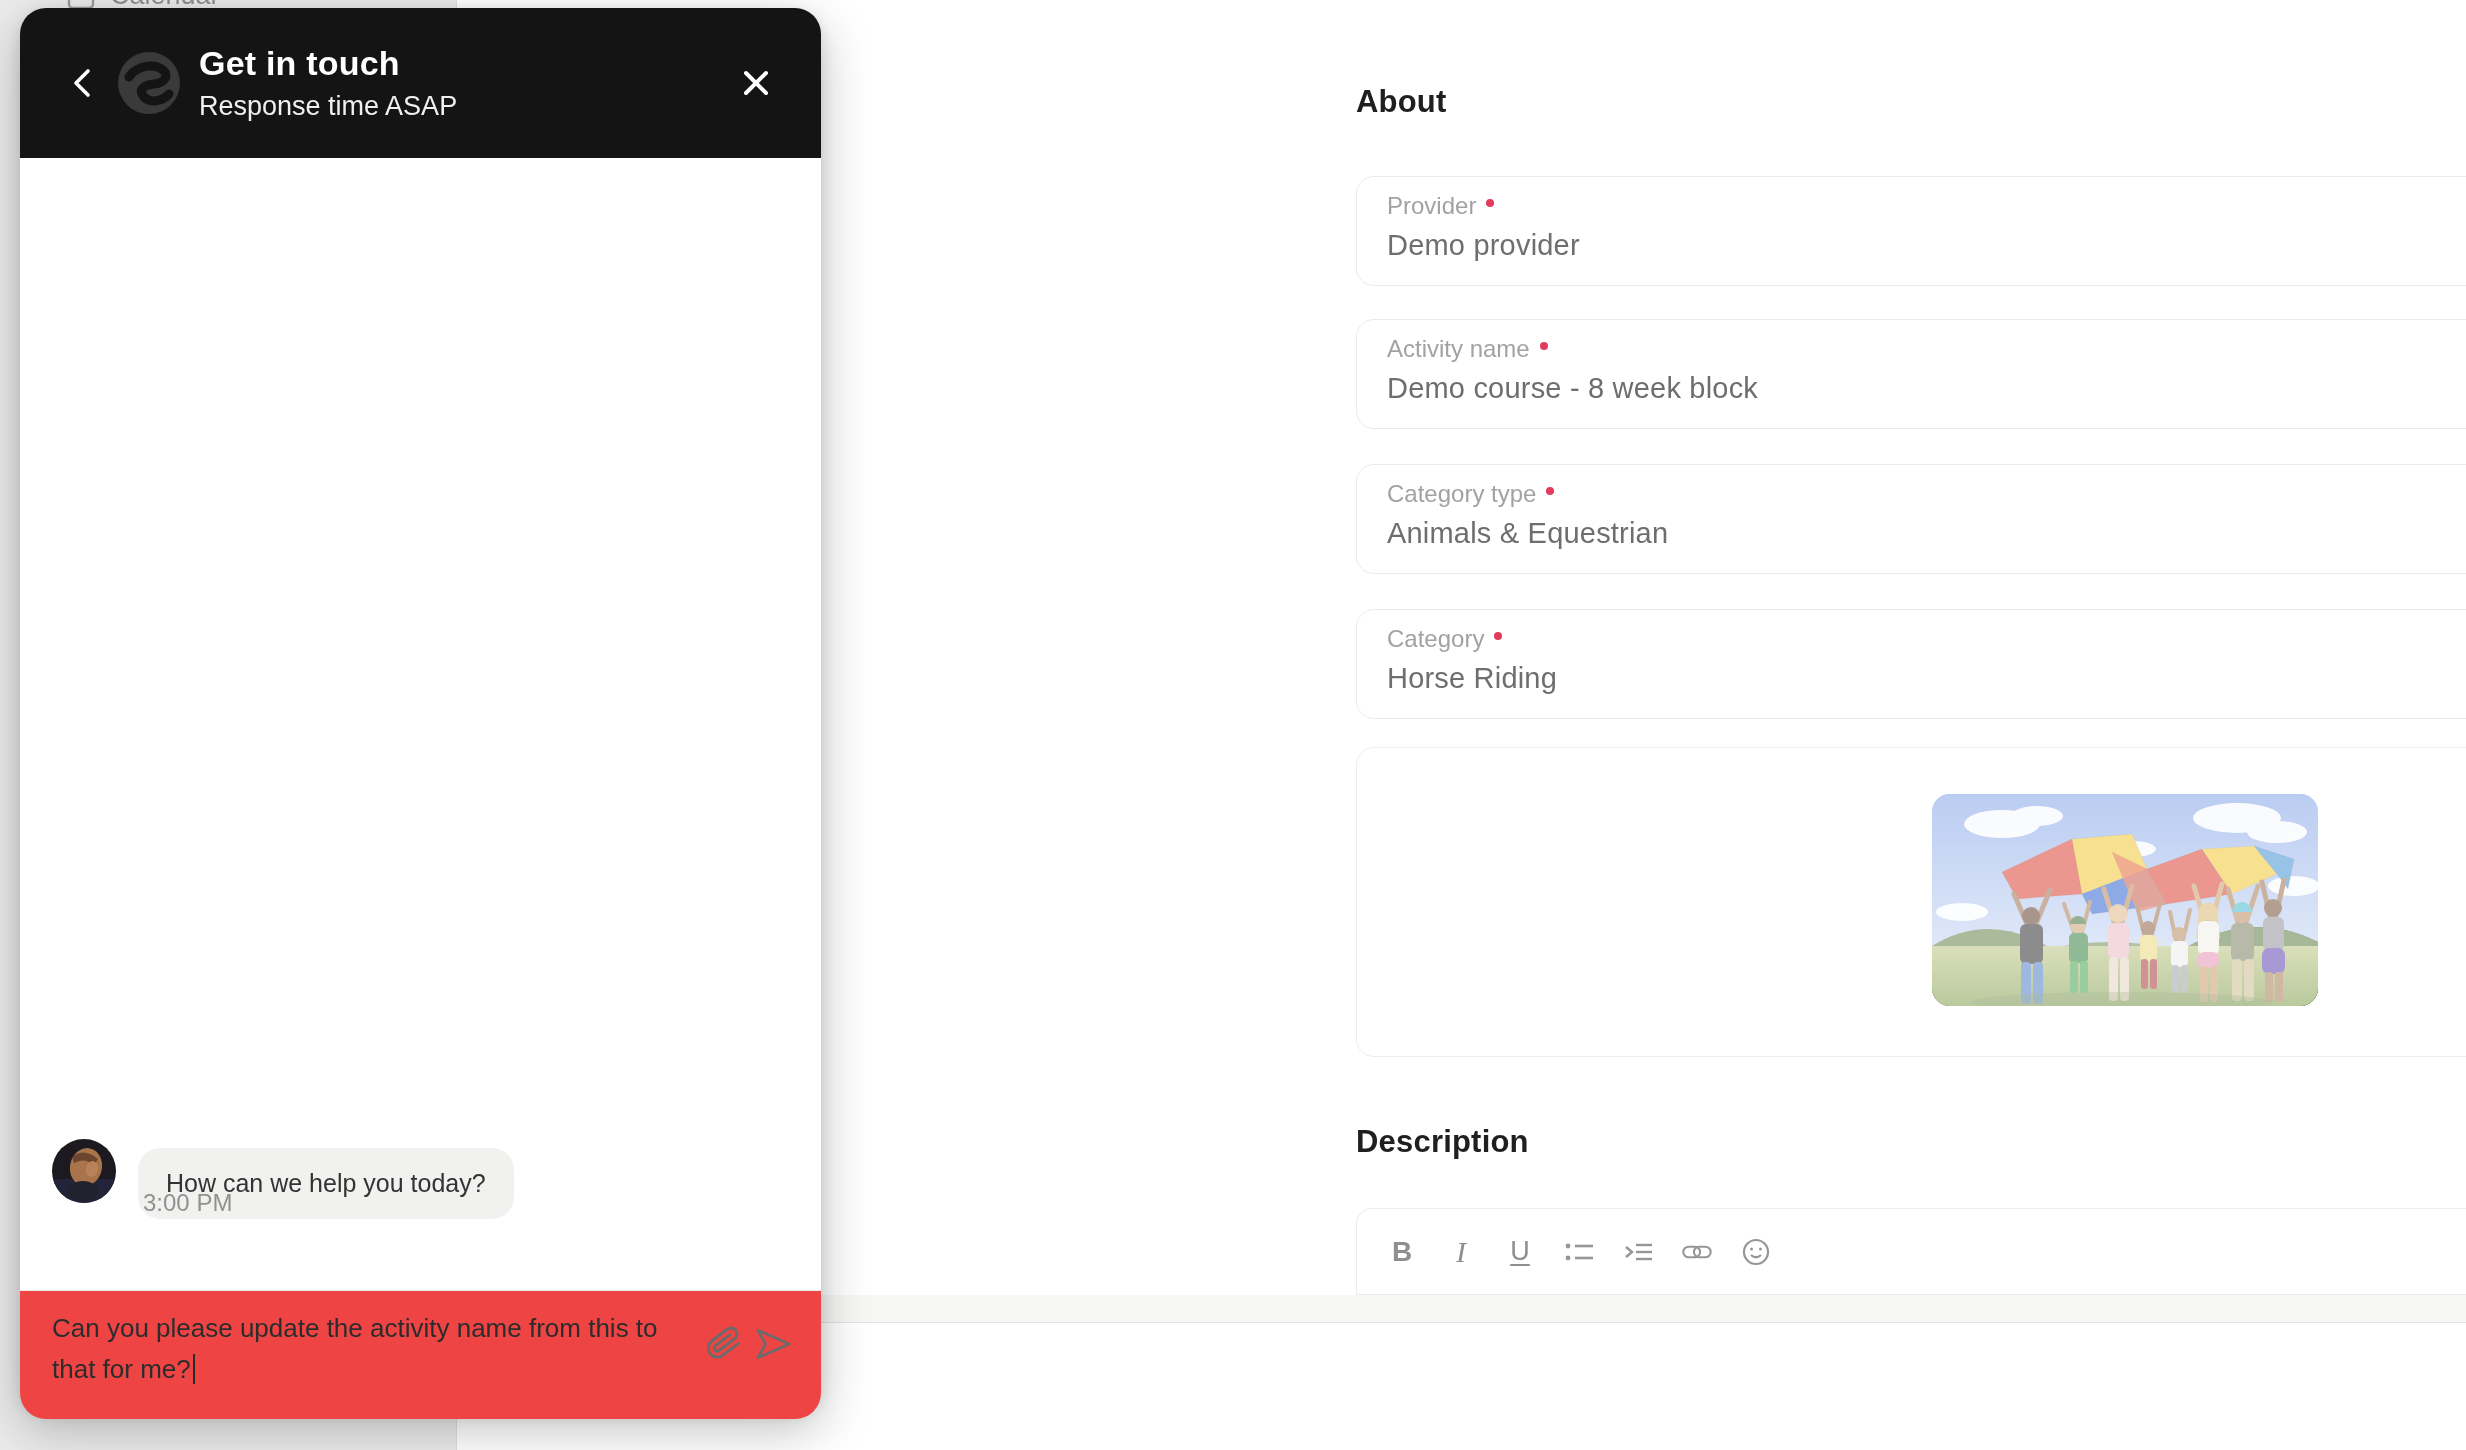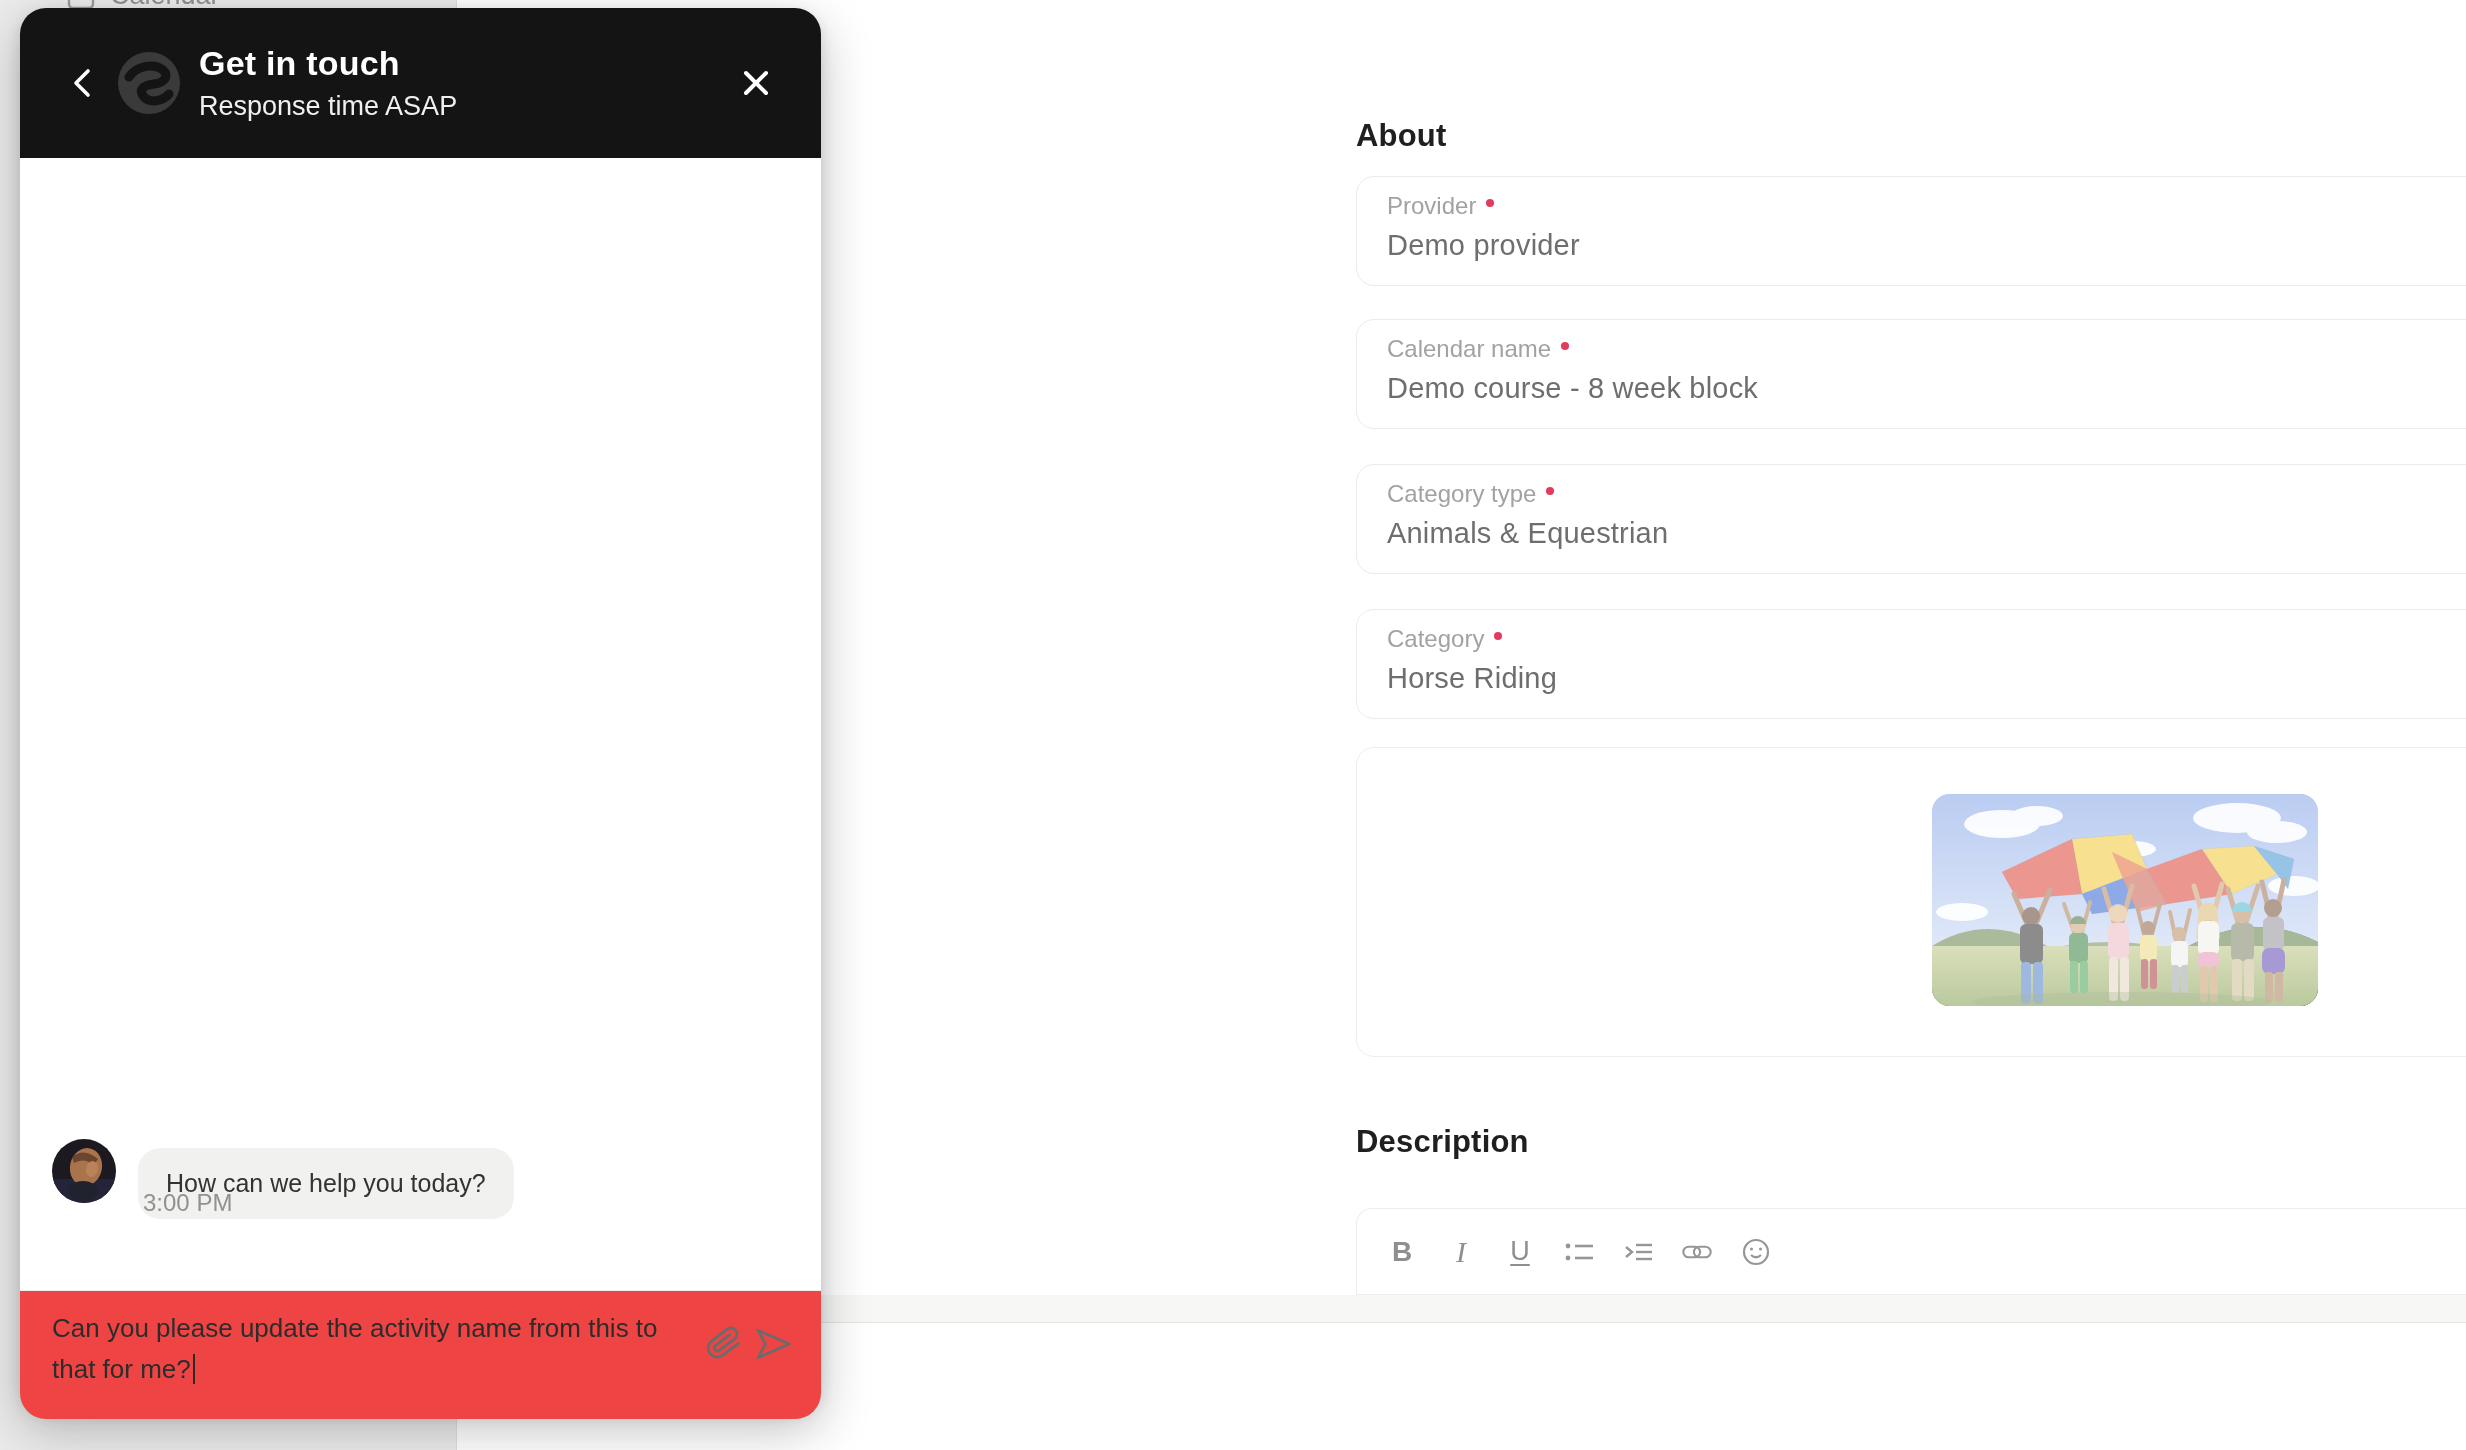--- a/index.html
+++ b/index.html
@@ -15,21 +15,21 @@
   .top-nav-item { position:absolute; left:0; top:-20px; display:flex; align-items:center; gap:14px;
                   color:#8f8f8f; font-size:27px; }
   .top-nav-item svg { flex:0 0 auto; }
 
   .page-divider-strip { position:absolute; left:821px; top:1295px; width:1645px; height:28px;
                         background:#f7f7f5; border-bottom:1px solid #e4e4e4; z-index:1; }
 
   
   .form-heading { position:absolute; left:1356px; font-size:31px; font-weight:700;
                   color:#1f1f1f; letter-spacing:.2px; z-index:1; }
-  #about-heading { top:84px;margin-top:34px; }
+  #about-heading { top:84px; }
   #description-heading { top:1124px; }
 
   .field-card { position:absolute; left:1356px; width:1250px; height:110px;
                 background:#fff; border:1.5px solid #ebebeb; border-radius:18px;
                 padding:15px 0 0 30px; z-index:1; }
   .field-label { font-size:24px; color:#a2a2a2; }
   .required-dot { display:inline-block; width:8px; height:8px; border-radius:50%;
                   background:var(--accent,#e23b5c); margin-left:10px; transform:translateY(-7px); }
   .field-value { margin-top:9px; font-size:29px; color:#6e6e6e; letter-spacing:.2px; }
 
@@ -101,21 +101,21 @@
   <div class="page-divider-strip"></div>
 
   <div class="form-heading" id="about-heading">About</div>
 
   <div class="field-card" style="top:176px">
     <div><span class="field-label">Provider</span><span class="required-dot"></span></div>
     <div class="field-value">Demo provider</div>
   </div>
 
   <div class="field-card" style="top:319px">
-    <div><span class="field-label">Calendar name</span><span class="required-dot"></span></div>
+    <div><span class="field-label">Activity name</span><span class="required-dot"></span></div>
     <div class="field-value">Demo course - 8 week block</div>
   </div>
 
   <div class="field-card" style="top:464px">
     <div><span class="field-label">Category type</span><span class="required-dot"></span></div>
     <div class="field-value">Animals &amp; Equestrian</div>
   </div>
 
   <div class="field-card" style="top:609px">
     <div><span class="field-label">Category</span><span class="required-dot"></span></div>

